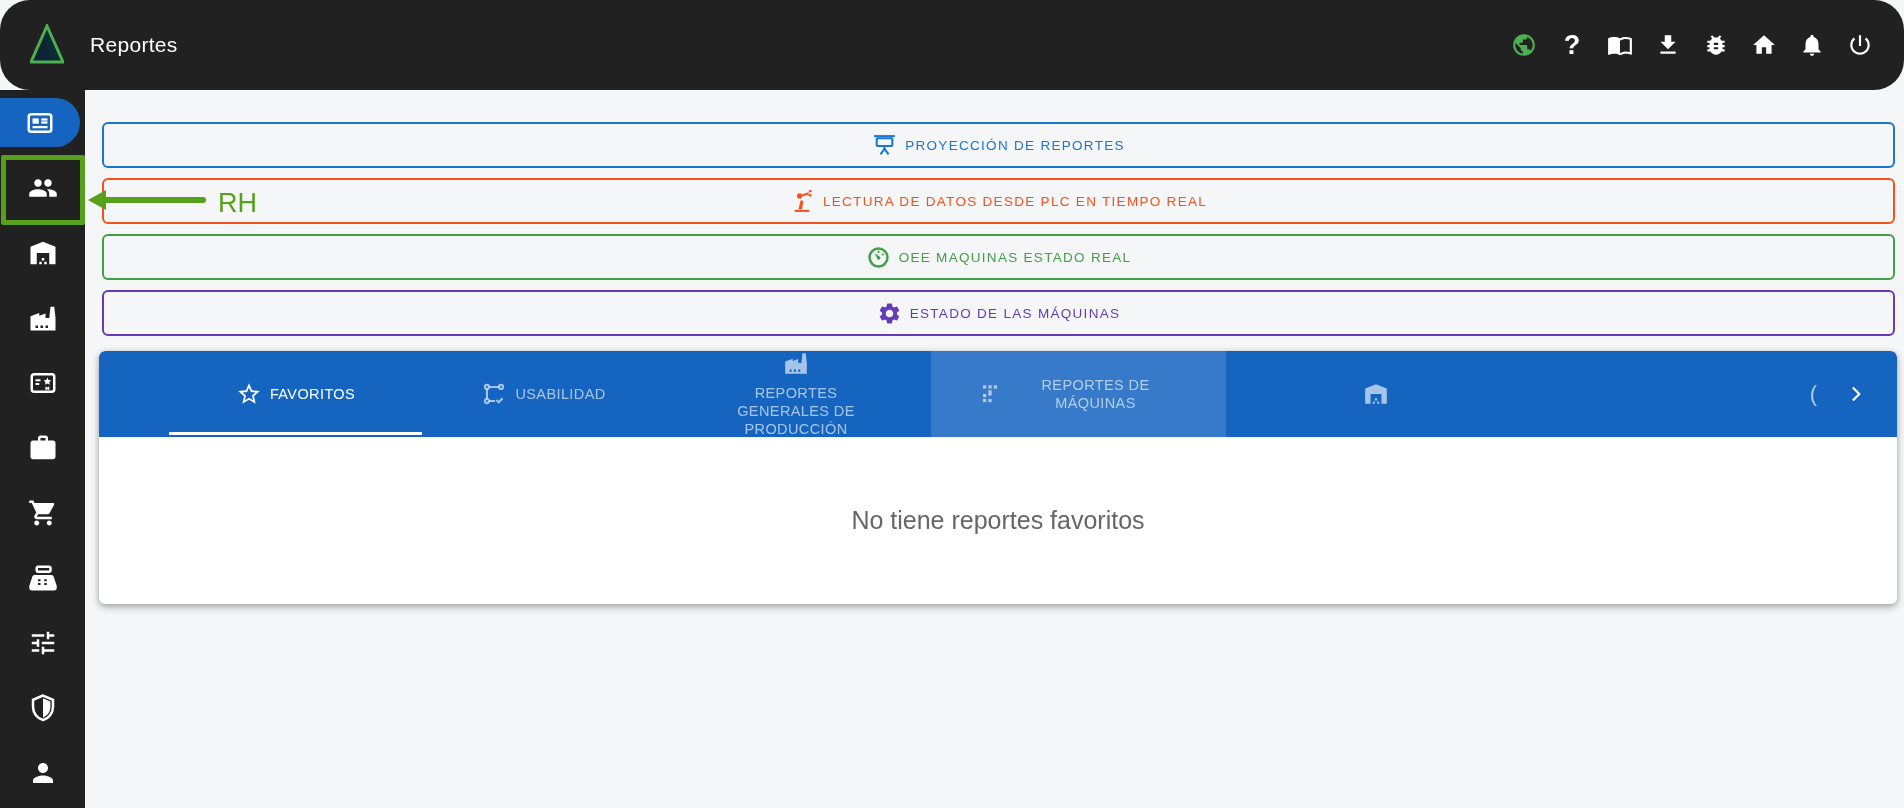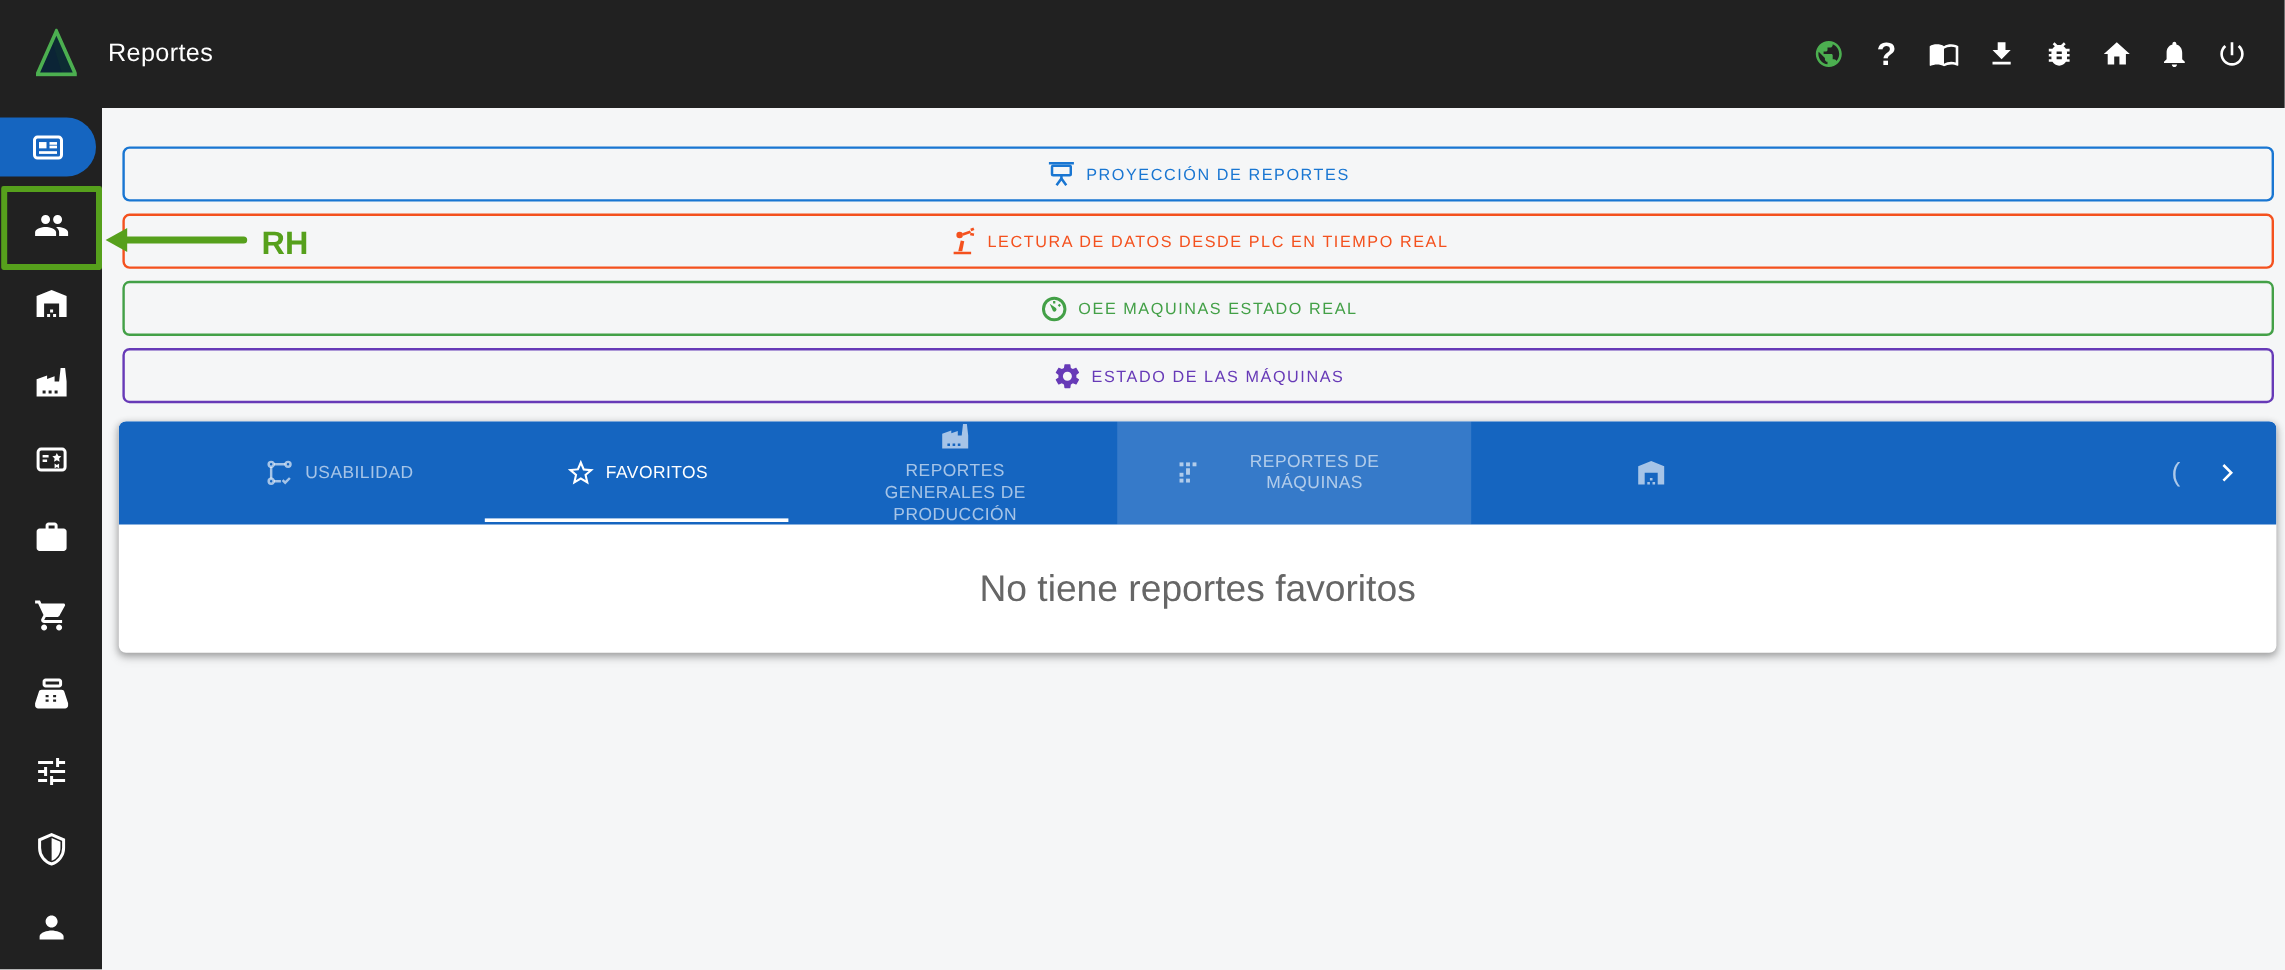--- a/index.html
+++ b/index.html
@@ -8,21 +8,21 @@
     font-family: "Liberation Sans", sans-serif;
     background: #f5f6f7;
     position: relative;
     overflow: hidden;
   }
   svg { display: block; }
 
   
   .topbar {
     position: absolute; top: 0; left: 0; width: 1904px; height: 90px;
-    background: #212121; display: flex; align-items: center; z-index: 5;
+    background: #212121; display: flex; align-items: center; z-index: 5; border-radius: 30px;
   }
   .logo { margin-left: 30px; width: 34px; height: 42px; cursor: pointer; }
   .topbar-title { color: #ffffff; font-size: 21px; margin-left: 26px; letter-spacing: .3px; }
   .topbar-actions { margin-left: auto; margin-right: 30px; display: flex; align-items: center; gap: 20px; }
   .tb-btn {
     background: transparent; border: none; color: #ffffff; width: 28px; height: 28px;
     display: flex; align-items: center; justify-content: center; cursor: pointer; padding: 0;
   }
   .tb-btn svg { width: 26px; height: 26px; }
   .tb-btn.globe { color: #4caf50; }
@@ -90,38 +90,38 @@
     gap: 24px; padding-right: 28px; color: #ffffff;
   }
   .partial-glyph { color: rgba(255,255,255,.65); font-size: 22px; }
   .tab-scroll-btn {
     background: transparent; border: none; color: #ffffff; cursor: pointer;
     width: 28px; height: 28px; display: flex; align-items: center; justify-content: center; padding: 0;
   }
   .tab-scroll-btn svg { width: 26px; height: 26px; }
 
   .empty-area {
-    height: 107px; display: flex; align-items: center; justify-content: center;
-    color: #666666; font-size: 31px;
+    height: 167px; display: flex; align-items: center; justify-content: center;
+    color: #666666; font-size: 25px;
   }
 
   
   .annotation { position: absolute; z-index: 20; pointer-events: none; }
   .hl-box {
     position: absolute; left: 1px; top: 155px; width: 84px; height: 70px;
     border: 5px solid; border-radius: 2px;
   }
   .arrow { position: absolute; left: 88px; top: 190px; width: 118px; height: 20px; }
   .arrow-line { position: absolute; left: 12px; right: 0; top: 7px; height: 6px; background: currentColor; border-radius: 3px; }
   .arrow-head {
     position: absolute; left: 0; top: 0; width: 0; height: 0;
     border-top: 10px solid transparent; border-bottom: 10px solid transparent;
     border-right: 18px solid currentColor;
   }
-  .rh-label { position: absolute; left: 218px; top: 188px; font-size: 27px; font-weight: bold; }
+  .rh-label { position: absolute; left: 218px; top: 188px; font-size: 27px; font-weight: normal; }
 </style>
 </head>
 <body>
 
 <div class="topbar">
   <div class="logo">
     <svg viewBox="0 0 34 40">
       <polygon points="17,2 33,38 1,38" fill="#0d2b33"></polygon>
       <polygon points="14,12 22,38 3,38" fill="#0b2436"></polygon>
       <polygon points="17,2 33,38 1,38" fill="none" stroke="#4caf50" stroke-width="3"></polygon>
@@ -302,40 +302,40 @@
       <svg viewBox="0 0 24 24">
           <path fill="currentColor" d="M19.14 12.94c.04-.3.06-.61.06-.94 0-.32-.02-.64-.07-.94l2.03-1.58c.18-.14.23-.41.12-.61l-1.92-3.32c-.12-.22-.37-.29-.59-.22l-2.39.96c-.5-.38-1.03-.7-1.62-.94l-.36-2.54c-.04-.24-.24-.41-.48-.41h-3.84c-.24 0-.43.17-.47.41l-.36 2.54c-.59.24-1.13.57-1.62.94l-2.39-.96c-.22-.08-.47 0-.59.22L2.74 8.87c-.12.21-.08.47.12.61l2.03 1.58c-.05.3-.09.63-.09.94s.02.64.07.94l-2.03 1.58c-.18.14-.23.41-.12.61l1.92 3.32c.12.22.37.29.59.22l2.39-.96c.5.38 1.03.7 1.62.94l.36 2.54c.05.24.24.41.48.41h3.84c.24 0 .44-.17.47-.41l.36-2.54c.59-.24 1.13-.56 1.62-.94l2.39.96c.22.08.47 0 .59-.22l1.92-3.32c.12-.22.07-.47-.12-.61l-2.01-1.58zM12 15.6c-1.98 0-3.6-1.62-3.6-3.6s1.62-3.6 3.6-3.6 3.6 1.62 3.6 3.6-1.62 3.6-3.6 3.6z"></path>
         </svg>
     </span>
     <span class="banner-label">ESTADO DE LAS MÁQUINAS</span>
   </button>
 
   <div class="card">
     <div class="tabbar">
 
+      <div class="tab t1 active">
+        <span>
+          <svg viewBox="0 0 24 24">
+              <path fill="currentColor" d="M22 9.24l-7.19-.62L12 2 9.19 8.63 2 9.24l5.46 4.73L5.82 21 12 17.27 18.18 21l-1.63-7.03L22 9.24zM12 15.4l-3.76 2.27 1-4.28-3.32-2.88 4.38-.38L12 6.1l1.71 4.04 4.38.38-3.32 2.88 1 4.28L12 15.4z"></path>
+            </svg>
+        </span>
+        <span class="tlabel">FAVORITOS</span>
+      </div>
+
       <div class="tab t2">
         <span>
           <svg viewBox="0 0 24 24" fill="none" stroke="currentColor" stroke-width="1.9">
               <circle cx="5.5" cy="5.5" r="1.9"></circle>
               <circle cx="5.5" cy="18.5" r="1.9"></circle>
               <circle cx="18.5" cy="5.5" r="1.9"></circle>
               <path d="M7.6 5.5h8.8M5.5 7.6v8.8M7.6 18.5h5.4"></path>
               <path d="M14.3 17.6l2 2 3.6-3.6"></path>
             </svg>
         </span>
         <span class="tlabel">USABILIDAD</span>
-      </div>
-
-      <div class="tab t1 active">
-        <span>
-          <svg viewBox="0 0 24 24">
-              <path fill="currentColor" d="M22 9.24l-7.19-.62L12 2 9.19 8.63 2 9.24l5.46 4.73L5.82 21 12 17.27 18.18 21l-1.63-7.03L22 9.24zM12 15.4l-3.76 2.27 1-4.28-3.32-2.88 4.38-.38L12 6.1l1.71 4.04 4.38.38-3.32 2.88 1 4.28L12 15.4z"></path>
-            </svg>
-        </span>
-        <span class="tlabel">FAVORITOS</span>
       </div>
 
       <div class="tab t3">
         <span>
           <svg viewBox="0 0 24 24">
               <path fill="currentColor" fill-rule="evenodd" d="M2 22V10.5L9 8v2.2l5-1.8V12h3l1-9h3l1 9v10H2zM6 18h2v2H6zm4 0h2v2h-2zm4 0h2v2h-2z"></path>
             </svg>
         </span>
         <span class="tlabel">REPORTES GENERALES DE PRODUCCIÓN</span>
       </div>

